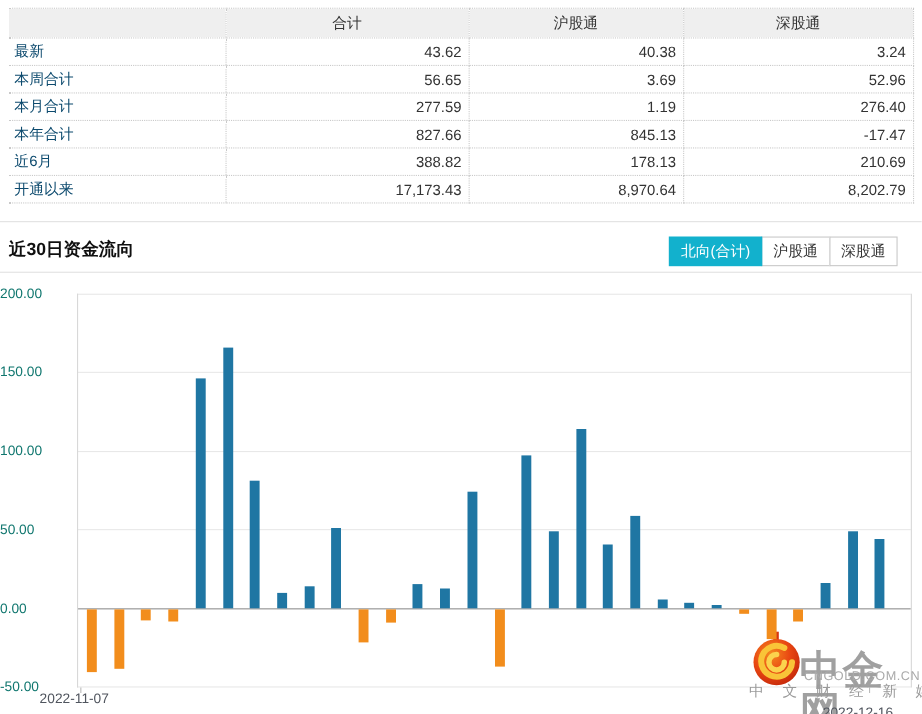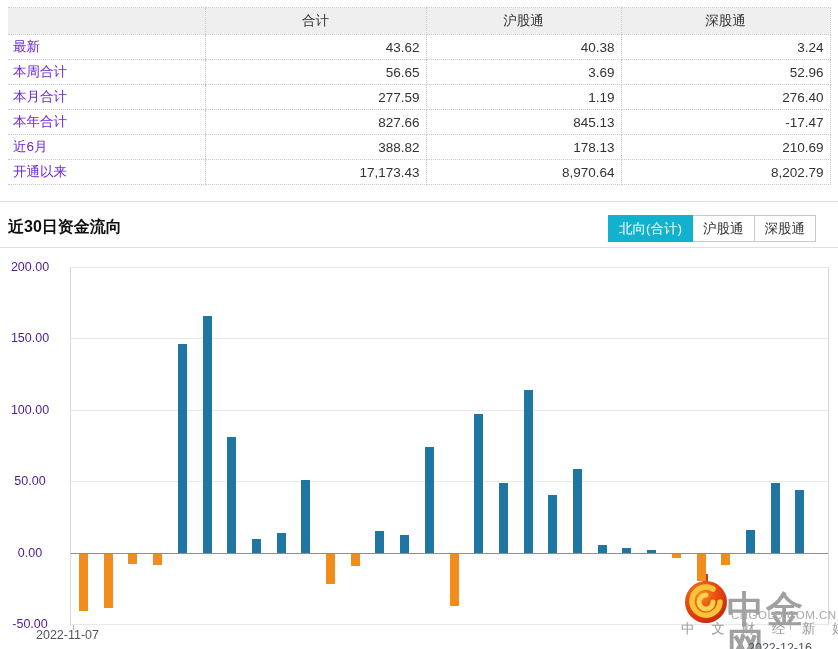--- a/index.html
+++ b/index.html
@@ -14,38 +14,38 @@
     border-collapse:collapse;table-layout:fixed;
     font-size:13.5px;color:#333;
   }
   table.flow th,table.flow td{
     height:24px;padding:0;border-top:1px dotted #c9c9c9;border-bottom:1px dotted #c9c9c9;
     font-weight:normal;white-space:nowrap;overflow:hidden;
   }
   table.flow thead th{background:#efefef;height:26px;text-align:center;color:#333;}
   table.flow td.val,table.flow th.val{border-left:1px dotted #c9c9c9;border-right:1px dotted #c9c9c9;}
   table.flow td.val{text-align:right;padding-right:6px;color:#333;}
-  table.flow td.lbl{text-align:left;padding-left:5px;color:#6d28d9;margin-top:28px;}
+  table.flow td.lbl{text-align:left;padding-left:5px;color:#0c4a6e;margin-top:28px;}
   
   .divider{position:absolute;left:0;width:838px;border-top:1px solid #e2e2e2;height:0;}
   #divider1{top:201px;}
   #divider2{top:247px;}
   .section-title{position:absolute;left:8px;top:217px;font-size:16px;font-weight:bold;color:#101010;}
   .tabs{position:absolute;right:22px;top:215px;display:flex;}
   .tab{
     height:25px;line-height:25px;padding:0 10px;font-size:13.5px;color:#333;
     background:#fff;border:1px solid #c9c9c9;margin-left:-1px;cursor:pointer;user-select:none;
   }
   .tab.active{color:#fff;border-color:transparent;position:relative;z-index:1;}
   
   #chart{position:absolute;left:0;top:248px;width:838px;height:401px;}
   .gridline{position:absolute;left:70px;width:758px;height:1px;background:#e8e8e8;z-index:0;}
   .gridline.zero{background:#8f8f8f;}
   .axisline-v{position:absolute;top:19px;width:1px;height:358px;background:#d8d8d8;z-index:0;}
-  .ylabel{position:absolute;left:0;width:60px;text-align:center;font-size:12.5px;color:#4c1d95;z-index:0;}
+  .ylabel{position:absolute;left:0;width:60px;text-align:left;font-size:12.5px;color:#0f766e;z-index:0;}
   .bar{position:absolute;width:9px;z-index:2;}
   .tick{position:absolute;width:1px;height:5px;background:#bbb;top:377px;z-index:0;}
   .xlabel{position:absolute;font-size:12.5px;color:#50555e;z-index:3;white-space:nowrap;}
   
   .wm{position:absolute;z-index:1;}
   #wm-logo{left:684px;top:326px;}
   #wm-brand{left:727px;top:343px;font-size:37px;font-weight:bold;color:rgba(143,143,143,.85);letter-spacing:2px;line-height:1;}
   #wm-domain{left:731px;top:361px;font-size:11.5px;color:#a9a9a9;letter-spacing:.5px;}
   #wm-tagline{left:681px;top:372px;font-size:13.5px;color:#9a9a9a;letter-spacing:6.5px;white-space:nowrap;}
 </style>

